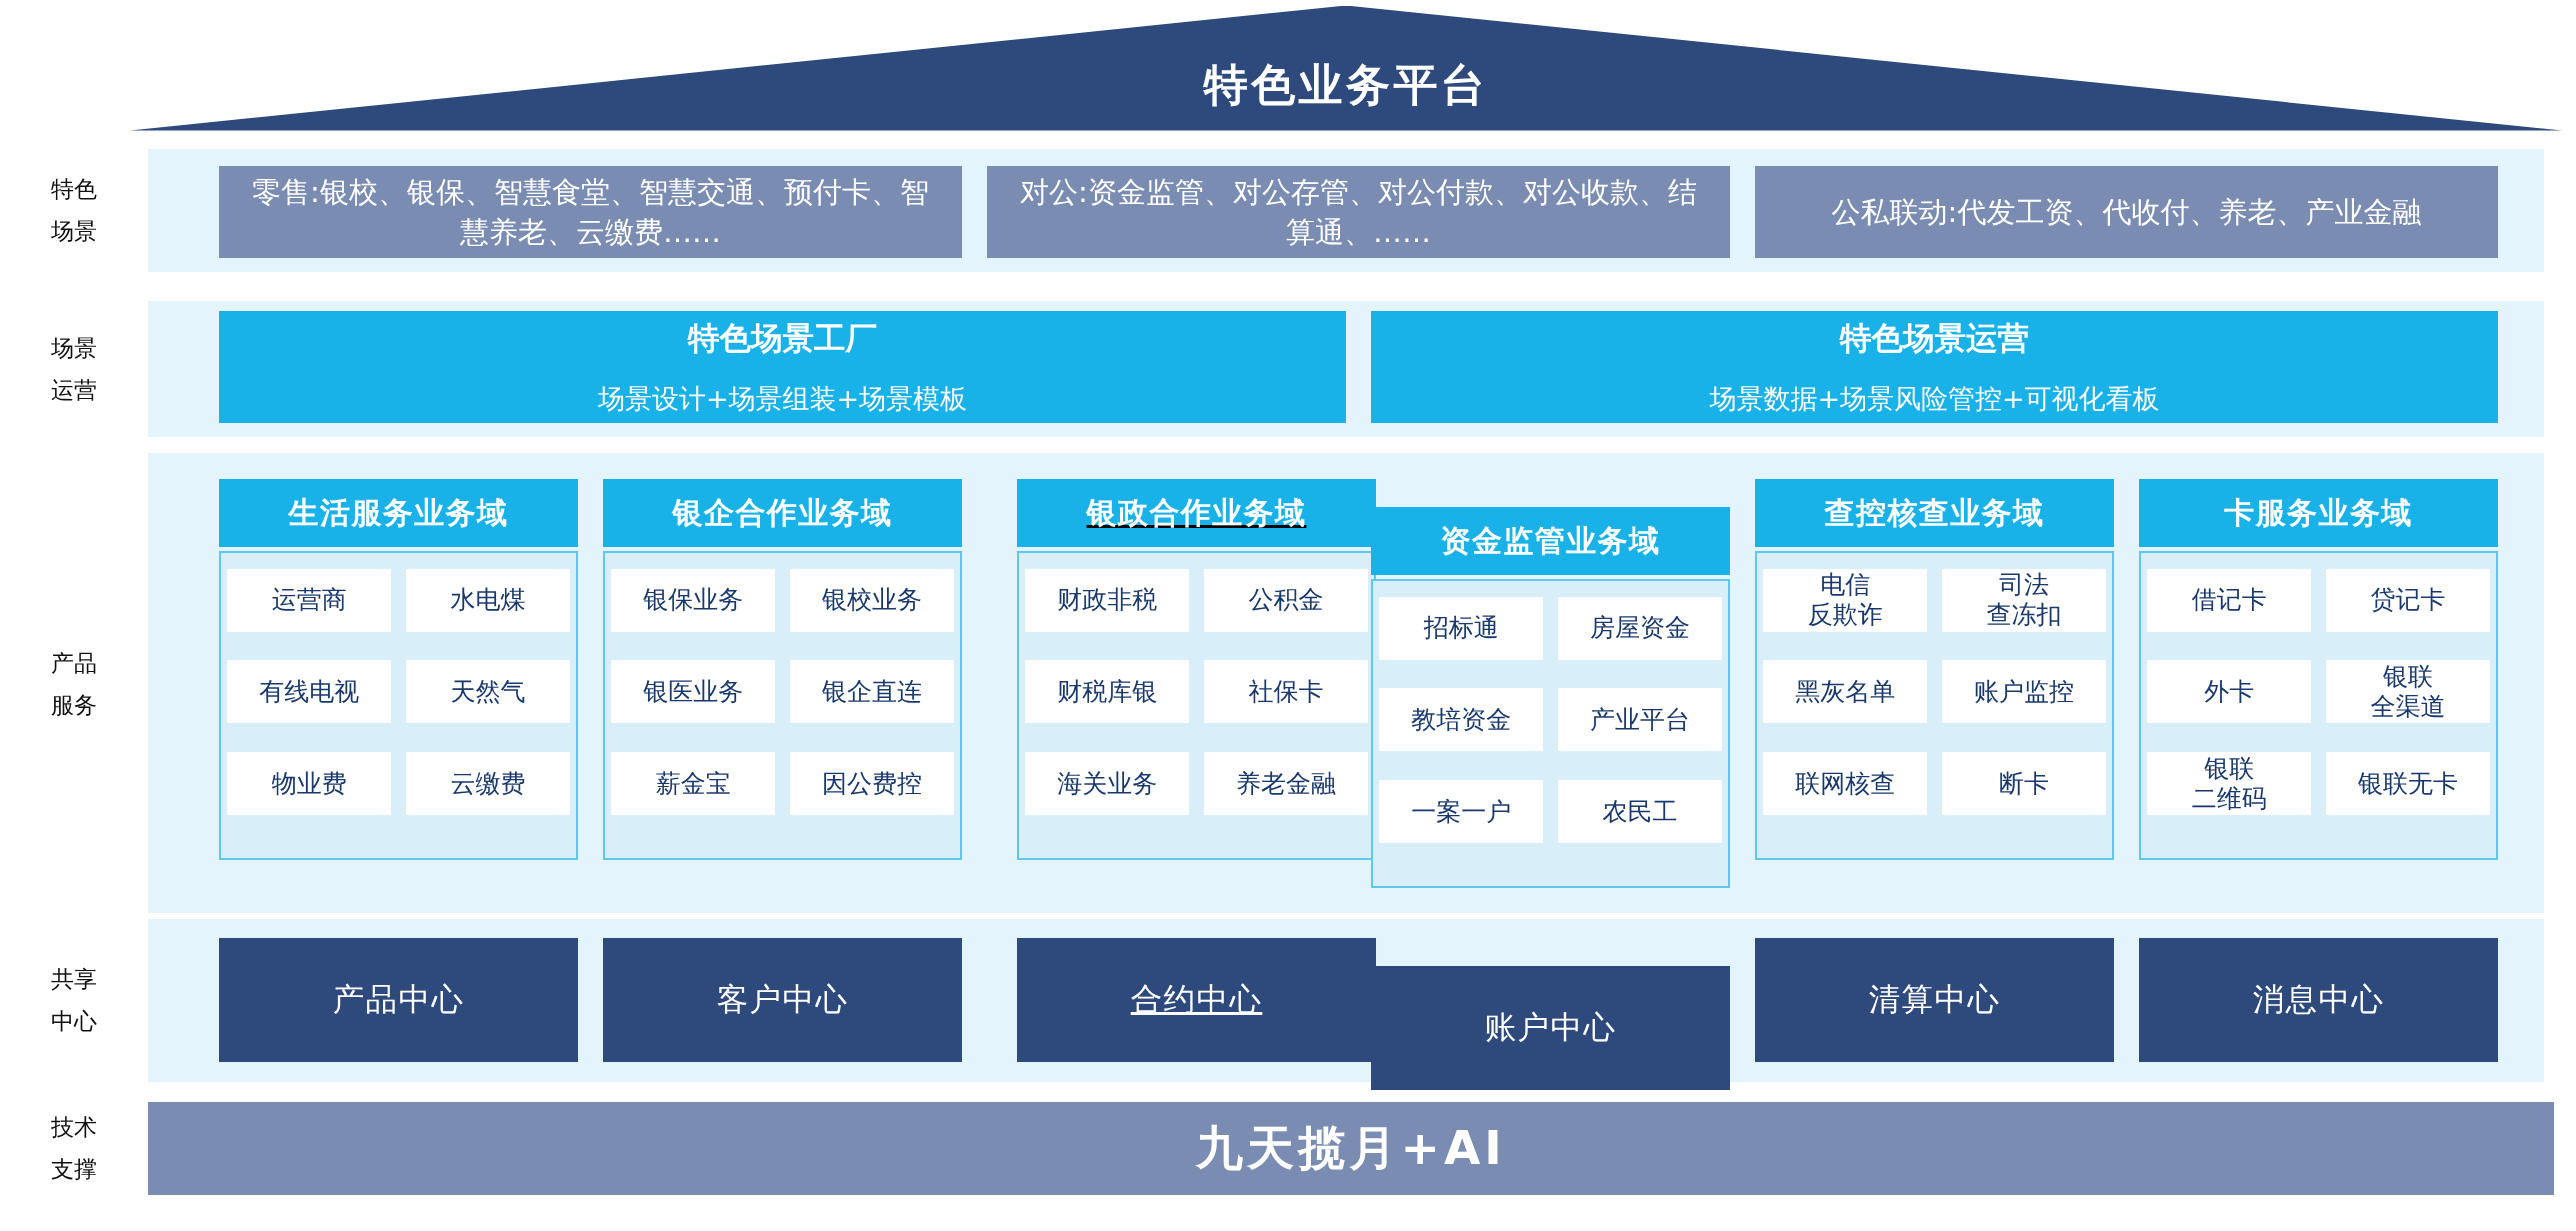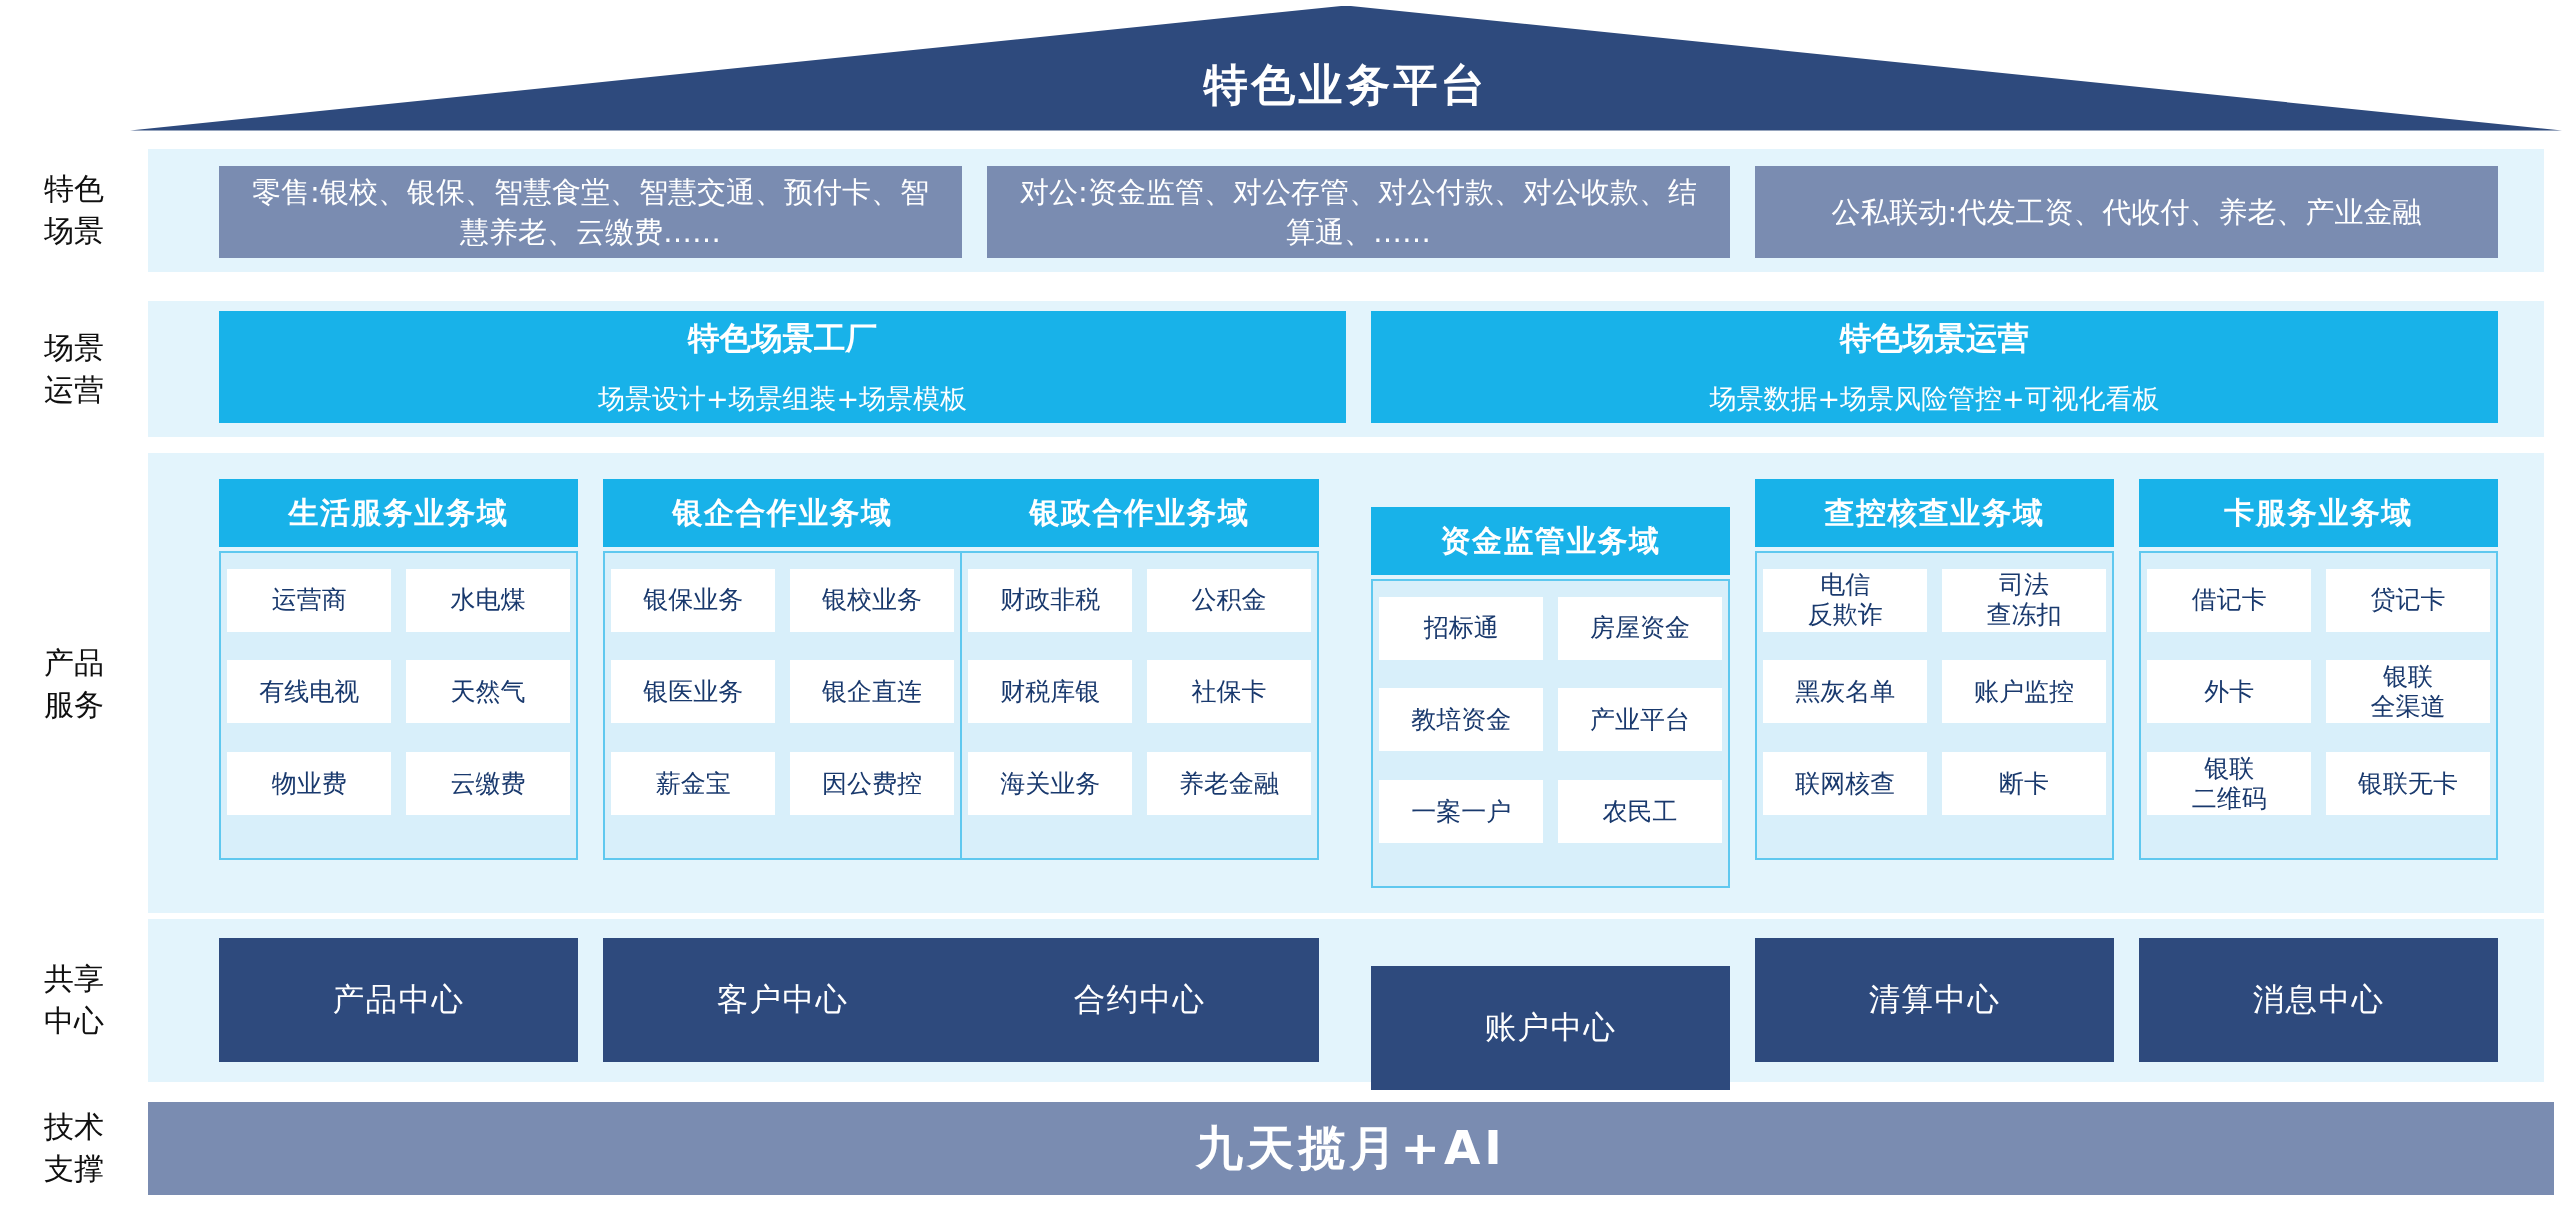--- a/index.html
+++ b/index.html
@@ -11,40 +11,40 @@
   .roof-title{position:absolute;left:130px;top:56px;width:2432px;text-align:center;color:#ffffff;
         font-size:44px;font-weight:bold;letter-spacing:3.4px;z-index:3;}
   
   .band{position:absolute;left:148px;width:2396px;background:#E3F4FC;}
   .band-scene{top:149px;height:123px;}
   .band-operation{top:301px;height:136px;}
   .band-product{top:453px;height:460px;}
   .band-share{top:919px;height:163px;}
   
   .side-label{position:absolute;left:0;width:148px;text-align:center;color:#101010;
-        font-size:30px;line-height:42px;font-weight:500;white-space:pre-line;}
+        font-size:23px;line-height:42px;font-weight:500;white-space:pre-line;}
   .side-label-1{top:168px;}
   .side-label-2{top:327px;}
   .side-label-3{top:642px;}
   .side-label-4{top:958px;}
   .side-label-5{top:1106px;}
   
   .scene-box{position:absolute;top:166px;height:92px;width:743px;background:#7A8CB1;color:#ffffff;
         font-size:29px;line-height:40px;display:flex;align-items:center;justify-content:center;
         text-align:center;padding:0 19px;box-sizing:border-box;}
   .scene-1{left:219px;} .scene-2{left:987px;} .scene-3{left:1755px;}
   
   .op-box{position:absolute;top:311px;height:112px;width:1127px;background:#18B2E9;color:#ffffff;
         display:flex;flex-direction:column;align-items:center;justify-content:center;gap:21px;}
   .op-1{left:219px;} .op-2{left:1371px;}
   .op-title{font-size:31.5px;font-weight:bold;}
   .op-sub{font-size:27px;}
   
   .col{position:absolute;top:479px;width:359px;}
-  .col-1{left:219px;} .col-2{left:603px;} .col-3{left:960px;}
+  .col-1{left:219px;} .col-2{left:603px;} .col-3{left:1017px;text-decoration:underline;}
   .col-4{left:1371px;margin-top:28px;} .col-5{left:1755px;} .col-6{left:2139px;}
   .col-header{height:68px;background:#18B2E9;color:#ffffff;font-weight:bold;font-size:30px;
         display:flex;align-items:center;justify-content:center;letter-spacing:1.4px;}
   .col-body{position:relative;margin-top:4.1px;height:309px;background:#D8EFFA;
         border:2.1px solid #5FC8EF;box-sizing:border-box;}
   .cell{position:absolute;width:164px;height:63px;background:#ffffff;color:#19396D;font-size:25px;
         line-height:30px;display:flex;align-items:center;justify-content:center;text-align:center;
         white-space:pre-line;}
   .cl{left:6.2px;} .cr{left:185px;}
   .r1{top:15.7px;} .r2{top:107px;} .r3{top:199px;}

